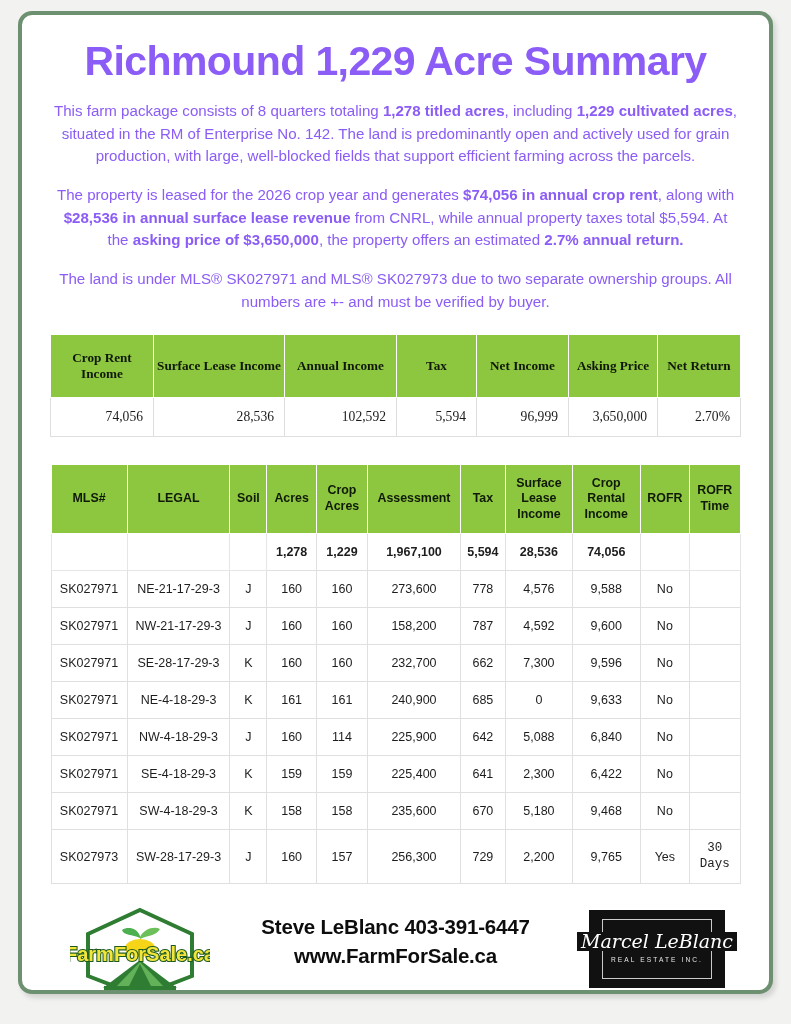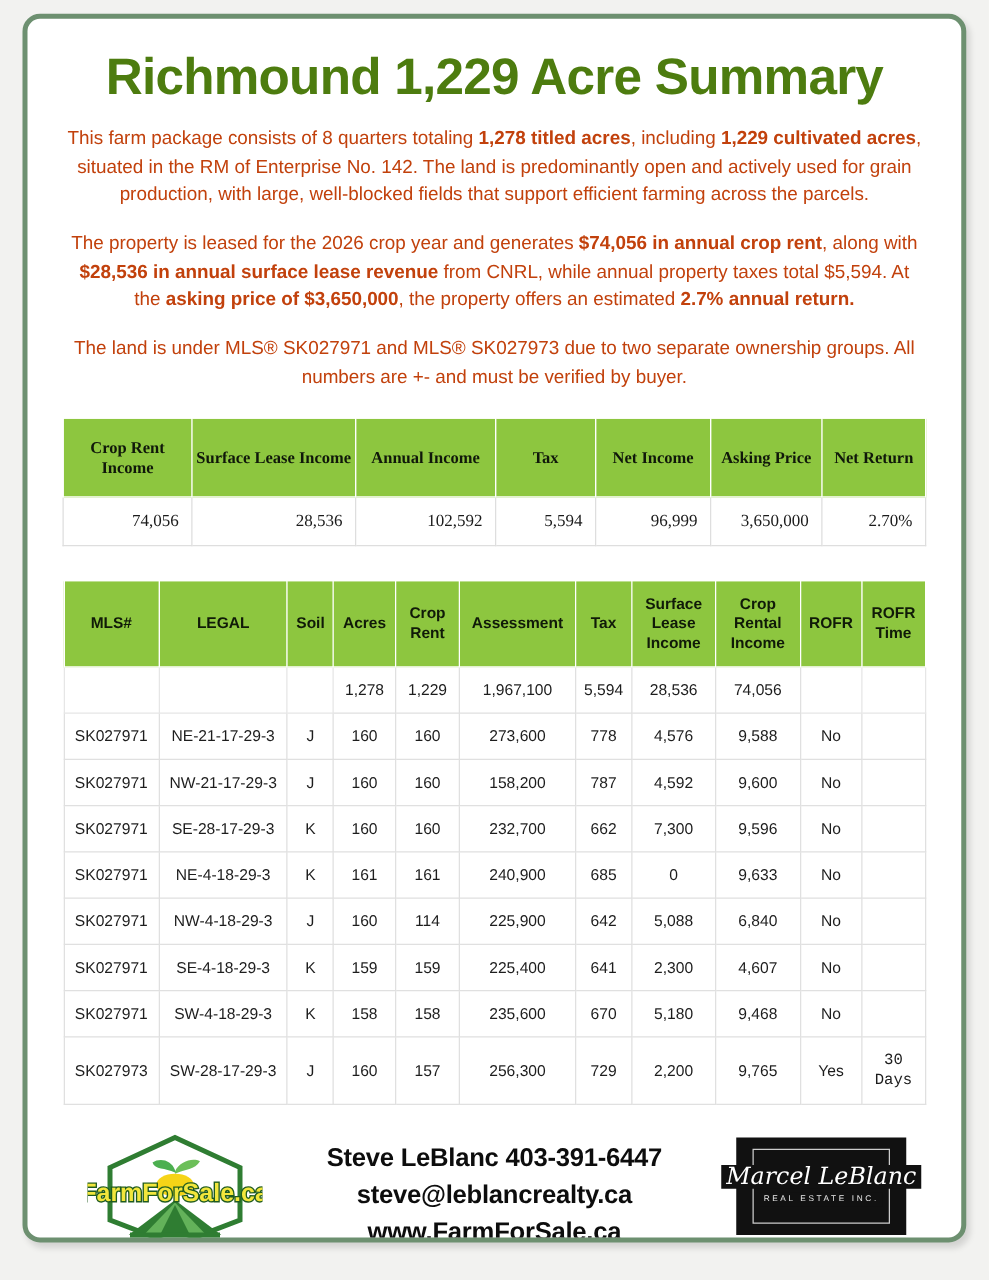--- a/index.html
+++ b/index.html
@@ -30,29 +30,29 @@
 
   .page-inner {
     padding: 17px 22px 0 22px;
   }
 
   .doc-title {
     text-align: center;
     font-size: 41px;
     font-weight: bold;
     letter-spacing: -0.6px;
-    color: #4d7c0f;
+    color: #8b5cf6;
     margin: 8px 0 0 0;
     line-height: 1.06;
   }
 
   .para {
     text-align: center;
     font-size: 15.1px;
-    color: #c2410c;
+    color: #8b5cf6;
     line-height: 1.48;
     margin: 17px 8px 0 8px;
   }
   .para.p2 { }
   .para.p3 { }
   .para b { font-weight: bold; }
 
   
   table {
     border-collapse: collapse;
@@ -87,21 +87,21 @@
   
   .detail-table {
     width: 690px;
     margin: 27px auto 0 auto;
   }
   .detail-table td, .detail-table th {
     border: 1px solid #e0e0e0;
   }
   .totals-row td {
     font-size: 12.8px;
-    font-weight: normal;
+    font-weight: bold;
     color: #151515;
     text-align: center;
     padding: 10px 2px;
     height: 20px;
     background: #ffffff;
   }
   .totals-row td.blank { border-color: #e6e6e6; }
 
   .detail-table thead.head-green th {
     background: #8dc63f;
@@ -284,21 +284,21 @@
           <td class="blank"></td>
           <td class="blank"></td>
         </tr>
       </tbody>
       <thead class="head-green">
         <tr>
           <th>MLS#</th>
           <th>LEGAL</th>
           <th>Soil</th>
           <th>Acres</th>
-          <th>Crop Rent</th>
+          <th>Crop Acres</th>
           <th>Assessment</th>
           <th>Tax</th>
           <th>Surface Lease Income</th>
           <th>Crop Rental Income</th>
           <th>ROFR</th>
           <th>ROFR Time</th>
         </tr>
       </thead>
       <tbody>
         <tr>
@@ -368,21 +368,21 @@
         </tr>
         <tr>
           <td>SK027971</td>
           <td>SE-4-18-29-3</td>
           <td>K</td>
           <td>159</td>
           <td>159</td>
           <td>225,400</td>
           <td>641</td>
           <td>2,300</td>
-          <td>4,607</td>
+          <td>6,422</td>
           <td>No</td>
           <td class="rofr-time"></td>
         </tr>
         <tr>
           <td>SK027971</td>
           <td>SW-4-18-29-3</td>
           <td>K</td>
           <td>158</td>
           <td>158</td>
           <td>235,600</td>
@@ -422,21 +422,20 @@
             <path d="M58,84 L70,60 L82,84 Z" fill="#2f7d32"></path>
             <rect x="34" y="82" width="72" height="5" fill="#2f7d32"></rect>
             <text x="70" y="57" text-anchor="middle" font-family="Liberation Sans, sans-serif" font-size="20" font-weight="bold" fill="#f2e63c" stroke="#1f5b1f" stroke-width="2.2" paint-order="stroke">FarmForSale.ca</text>
           </svg>
         </div>
 
       </div>
 
       <div class="contact">
         <div>Steve LeBlanc 403-391-6447</div>
-        <div>steve@leblancrealty.ca</div>
         <div>www.FarmForSale.ca</div>
 
       </div>
 
       <div class="ml-logo">
         <div class="ml-box">
           <div class="ml-script">Marcel LeBlanc</div>
           <div class="ml-sub">REAL ESTATE INC.</div>
         </div>
       </div>

